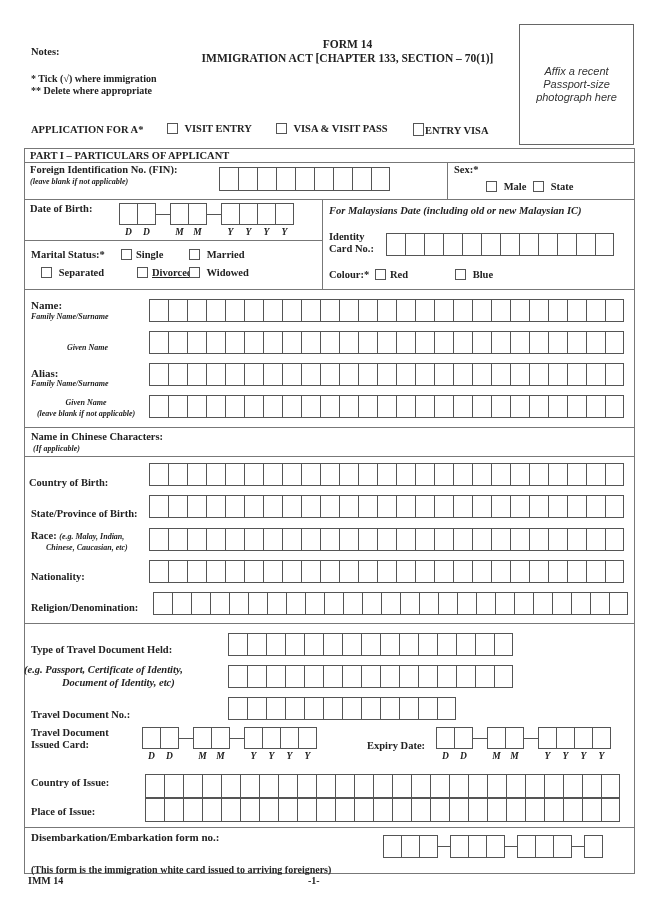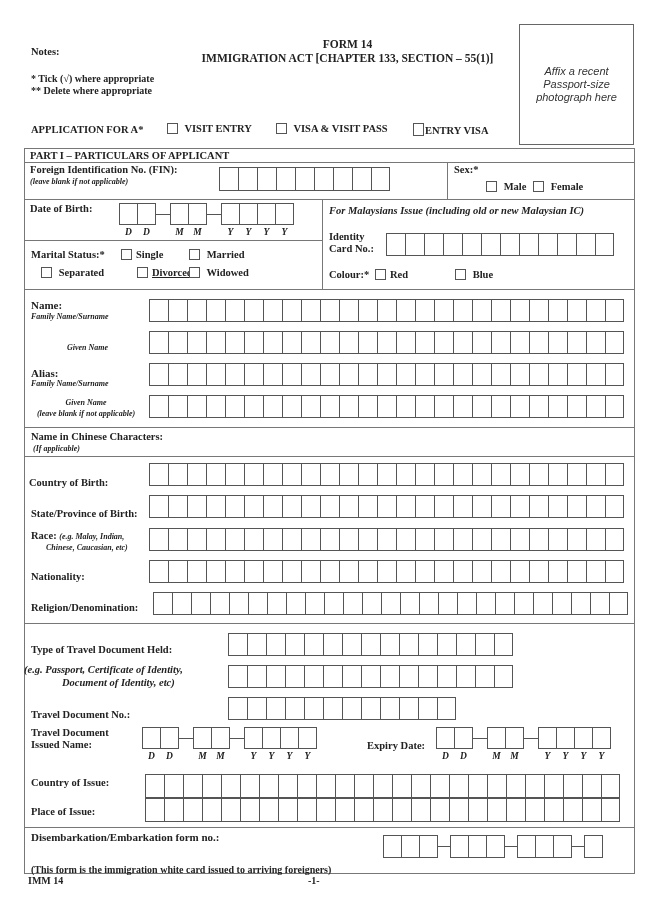--- a/index.html
+++ b/index.html
@@ -18,22 +18,22 @@
   .boxrow .cell:last-child{border-right:1px solid #555;}
   .dash{position:absolute;height:1px;background:#555;}
   .dletter{position:absolute;font-size:9.5px;font-style:italic;font-weight:bold;text-align:center;}
   .photo{position:absolute;left:519px;top:24px;width:115px;height:121px;border:1.5px solid #666;box-sizing:border-box;font-family:"Liberation Sans",sans-serif;font-style:italic;font-size:11px;text-align:center;display:flex;align-items:center;justify-content:center;line-height:13px;color:#333;}
 </style>
 </head>
 <body>
 
 <div class="abs b" style="left:31px;top:46px;font-size:10.5px;">Notes:</div>
 <div class="abs b" style="left:180px;top:38px;width:335px;text-align:center;font-size:11.5px;">FORM 14</div>
-<div class="abs b" style="left:180px;top:52px;width:335px;text-align:center;font-size:11.5px;">IMMIGRATION ACT [CHAPTER 133, SECTION – 55(1)]</div>
-<div class="abs b" style="left:31px;top:73px;font-size:10px;">* Tick (√) where appropriate</div>
+<div class="abs b" style="left:180px;top:52px;width:335px;text-align:center;font-size:11.5px;">IMMIGRATION ACT [CHAPTER 133, SECTION – 70(1)]</div>
+<div class="abs b" style="left:31px;top:73px;font-size:10px;">* Tick (√) where immigration</div>
 <div class="abs b" style="left:31px;top:85px;font-size:10px;">** Delete where appropriate</div>
 
 <div class="photo">
   <div>
     <div>Affix a recent</div>
     <div>Passport-size</div>
     <div>photograph here</div>
   </div>
 </div>
 
@@ -55,21 +55,21 @@
     <div class="cell" style="width: 19px; height: 24px;"></div>
     <div class="cell" style="width: 19px; height: 24px;"></div>
     <div class="cell" style="width: 19px; height: 24px;"></div>
     <div class="cell" style="width: 19px; height: 24px;"></div>
     <div class="cell" style="width: 19px; height: 24px;"></div>
     <div class="cell" style="width: 19px; height: 24px;"></div>
   </div>
 <div class="vline" style="left:447px;top:162px;height:38px;"></div>
 <div class="abs lbl" style="left:454px;top:164px;">Sex:*</div>
 <div class="abs lbl" style="left:486px;top:181px;"><span class="chk"></span> <span>Male</span></div>
-<div class="abs lbl" style="left:533px;top:181px;"><span class="chk"></span> <span>Female</span></div>
+<div class="abs lbl" style="left:533px;top:181px;"><span class="chk"></span> <span>State</span></div>
 <div class="hline" style="left:24px;top:199px;width:611px;"></div>
 
 <div class="abs lbl" style="left:30px;top:203px;">Date of Birth:</div>
 <div id="dob-date" style="position: absolute; left: 0px; top: 0px;">
     <div class="box" style="left: 119px; top: 203px; width: 19px; height: 22px;"></div>
     <div class="dletter" style="left: 119px; top: 227px; width: 19px;">D</div>
     <div class="box" style="left: 137px; top: 203px; width: 19px; height: 22px;"></div>
     <div class="dletter" style="left: 137px; top: 227px; width: 19px;">D</div>
     <div class="dash" style="left: 156px; top: 214px; width: 14px;"></div>
     <div class="box" style="left: 170px; top: 203px; width: 19px; height: 22px;"></div>
@@ -82,21 +82,21 @@
     <div class="box" style="left: 239px; top: 203px; width: 19px; height: 22px;"></div>
     <div class="dletter" style="left: 239px; top: 227px; width: 19px;">Y</div>
     <div class="box" style="left: 257px; top: 203px; width: 19px; height: 22px;"></div>
     <div class="dletter" style="left: 257px; top: 227px; width: 19px;">Y</div>
     <div class="box" style="left: 275px; top: 203px; width: 19px; height: 22px;"></div>
     <div class="dletter" style="left: 275px; top: 227px; width: 19px;">Y</div>
   </div>
 <div class="vline" style="left:322px;top:199px;height:90px;"></div>
 <div class="hline" style="left:24px;top:240px;width:298px;"></div>
 
-<div class="abs b i" style="left:329px;top:205px;font-size:10.5px;">For Malaysians Issue (including old or new Malaysian IC)</div>
+<div class="abs b i" style="left:329px;top:205px;font-size:10.5px;">For Malaysians Date (including old or new Malaysian IC)</div>
 <div class="abs lbl" style="left:329px;top:231px;line-height:12px;">
     <div>Identity</div>
     <div>Card No.:</div>
   </div>
 <div class="boxrow" id="ic-row" style="left:386px;top:233px;">
     <div class="cell" style="width: 19px; height: 23px;"></div>
     <div class="cell" style="width: 19px; height: 23px;"></div>
     <div class="cell" style="width: 19px; height: 23px;"></div>
     <div class="cell" style="width: 19px; height: 23px;"></div>
     <div class="cell" style="width: 19px; height: 23px;"></div>
@@ -442,21 +442,21 @@
     <div class="cell" style="width: 19px; height: 23px;"></div>
     <div class="cell" style="width: 19px; height: 23px;"></div>
     <div class="cell" style="width: 19px; height: 23px;"></div>
     <div class="cell" style="width: 19px; height: 23px;"></div>
     <div class="cell" style="width: 19px; height: 23px;"></div>
     <div class="cell" style="width: 19px; height: 23px;"></div>
   </div>
 
 <div class="abs lbl" style="left:31px;top:727px;line-height:12px;">
     <div>Travel Document</div>
-    <div>Issued Name:</div>
+    <div>Issued Card:</div>
   </div>
 <div id="issued-date" style="position: absolute; left: 0px; top: 0px;">
     <div class="box" style="left: 142px; top: 727px; width: 19px; height: 22px;"></div>
     <div class="dletter" style="left: 142px; top: 751px; width: 19px;">D</div>
     <div class="box" style="left: 160px; top: 727px; width: 19px; height: 22px;"></div>
     <div class="dletter" style="left: 160px; top: 751px; width: 19px;">D</div>
     <div class="dash" style="left: 179px; top: 738px; width: 14px;"></div>
     <div class="box" style="left: 193px; top: 727px; width: 19px; height: 22px;"></div>
     <div class="dletter" style="left: 193px; top: 751px; width: 19px;">M</div>
     <div class="box" style="left: 211px; top: 727px; width: 19px; height: 22px;"></div>

